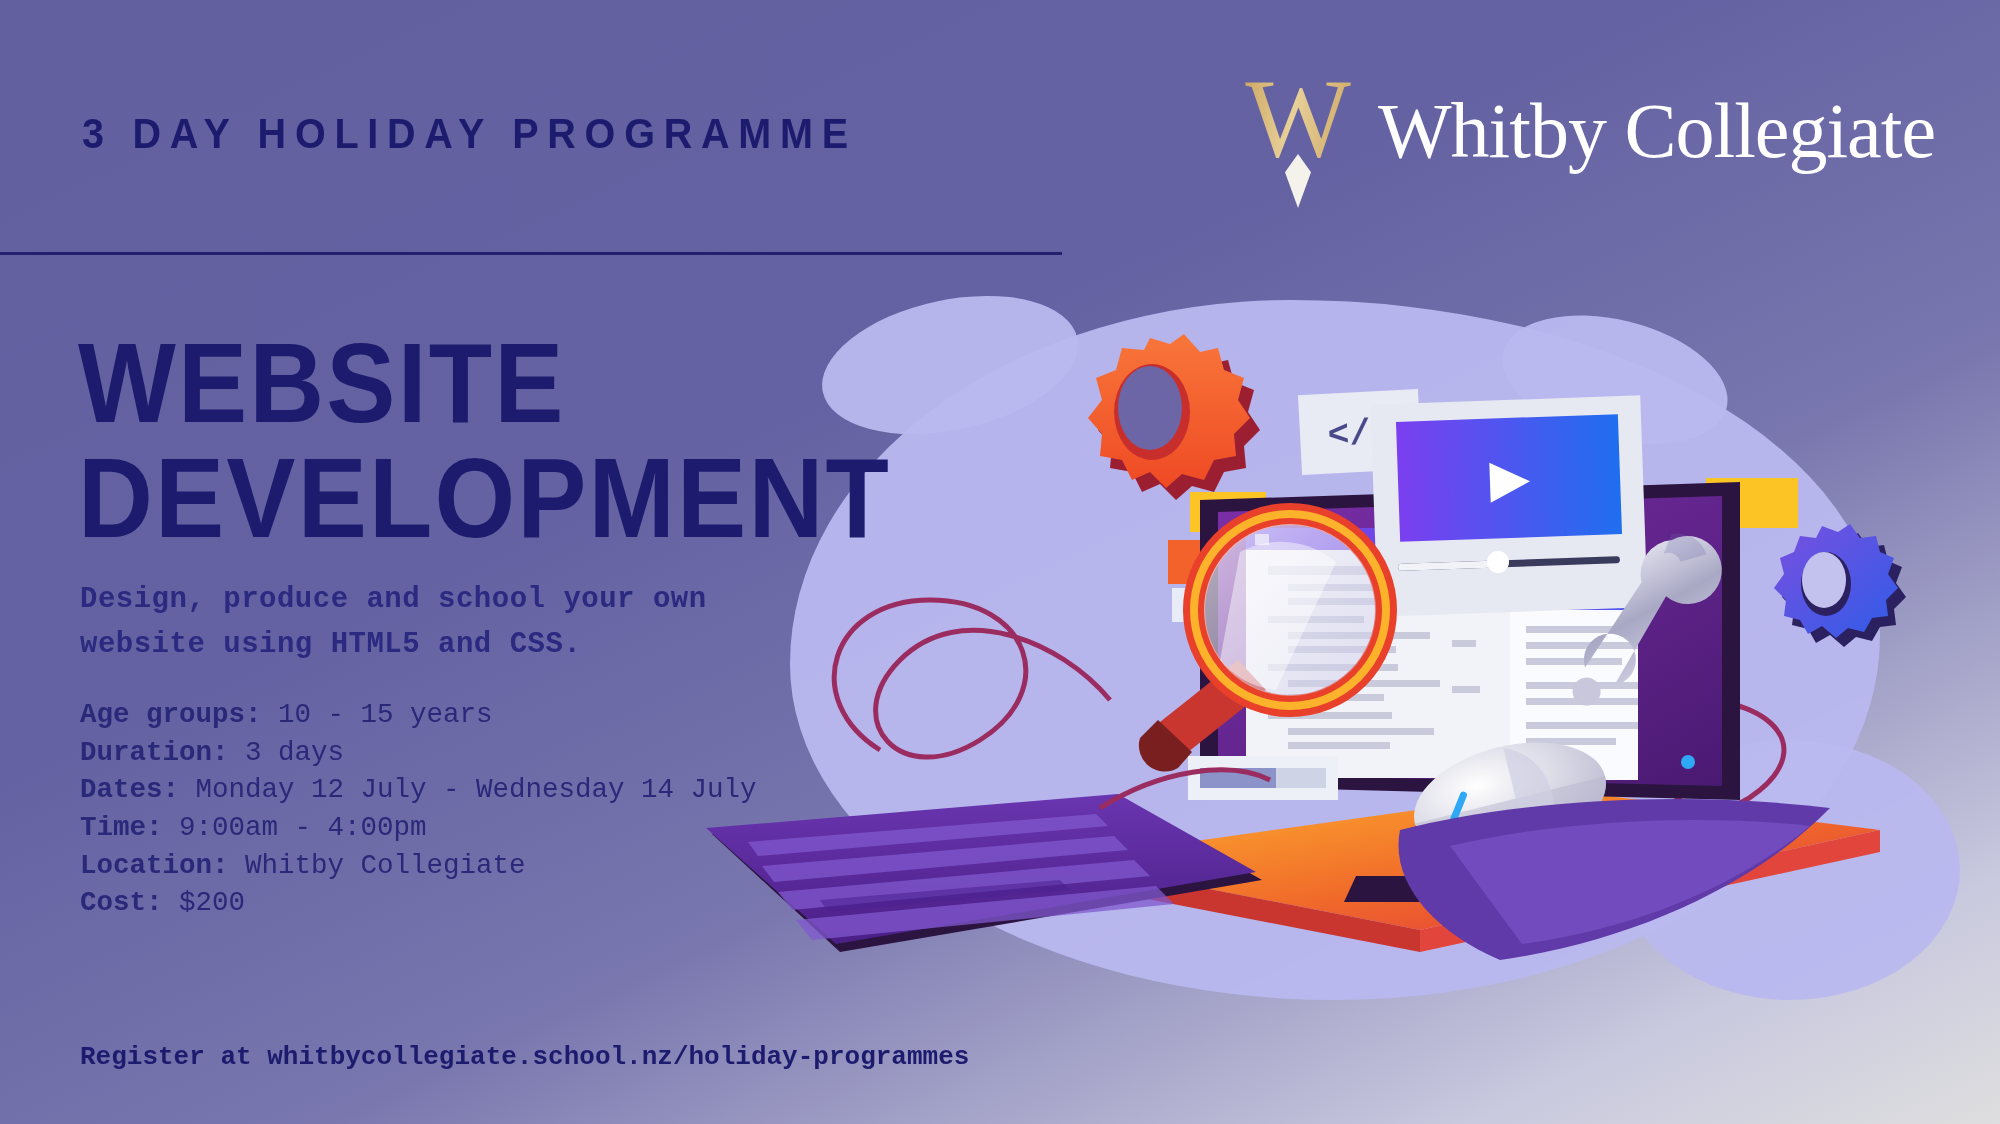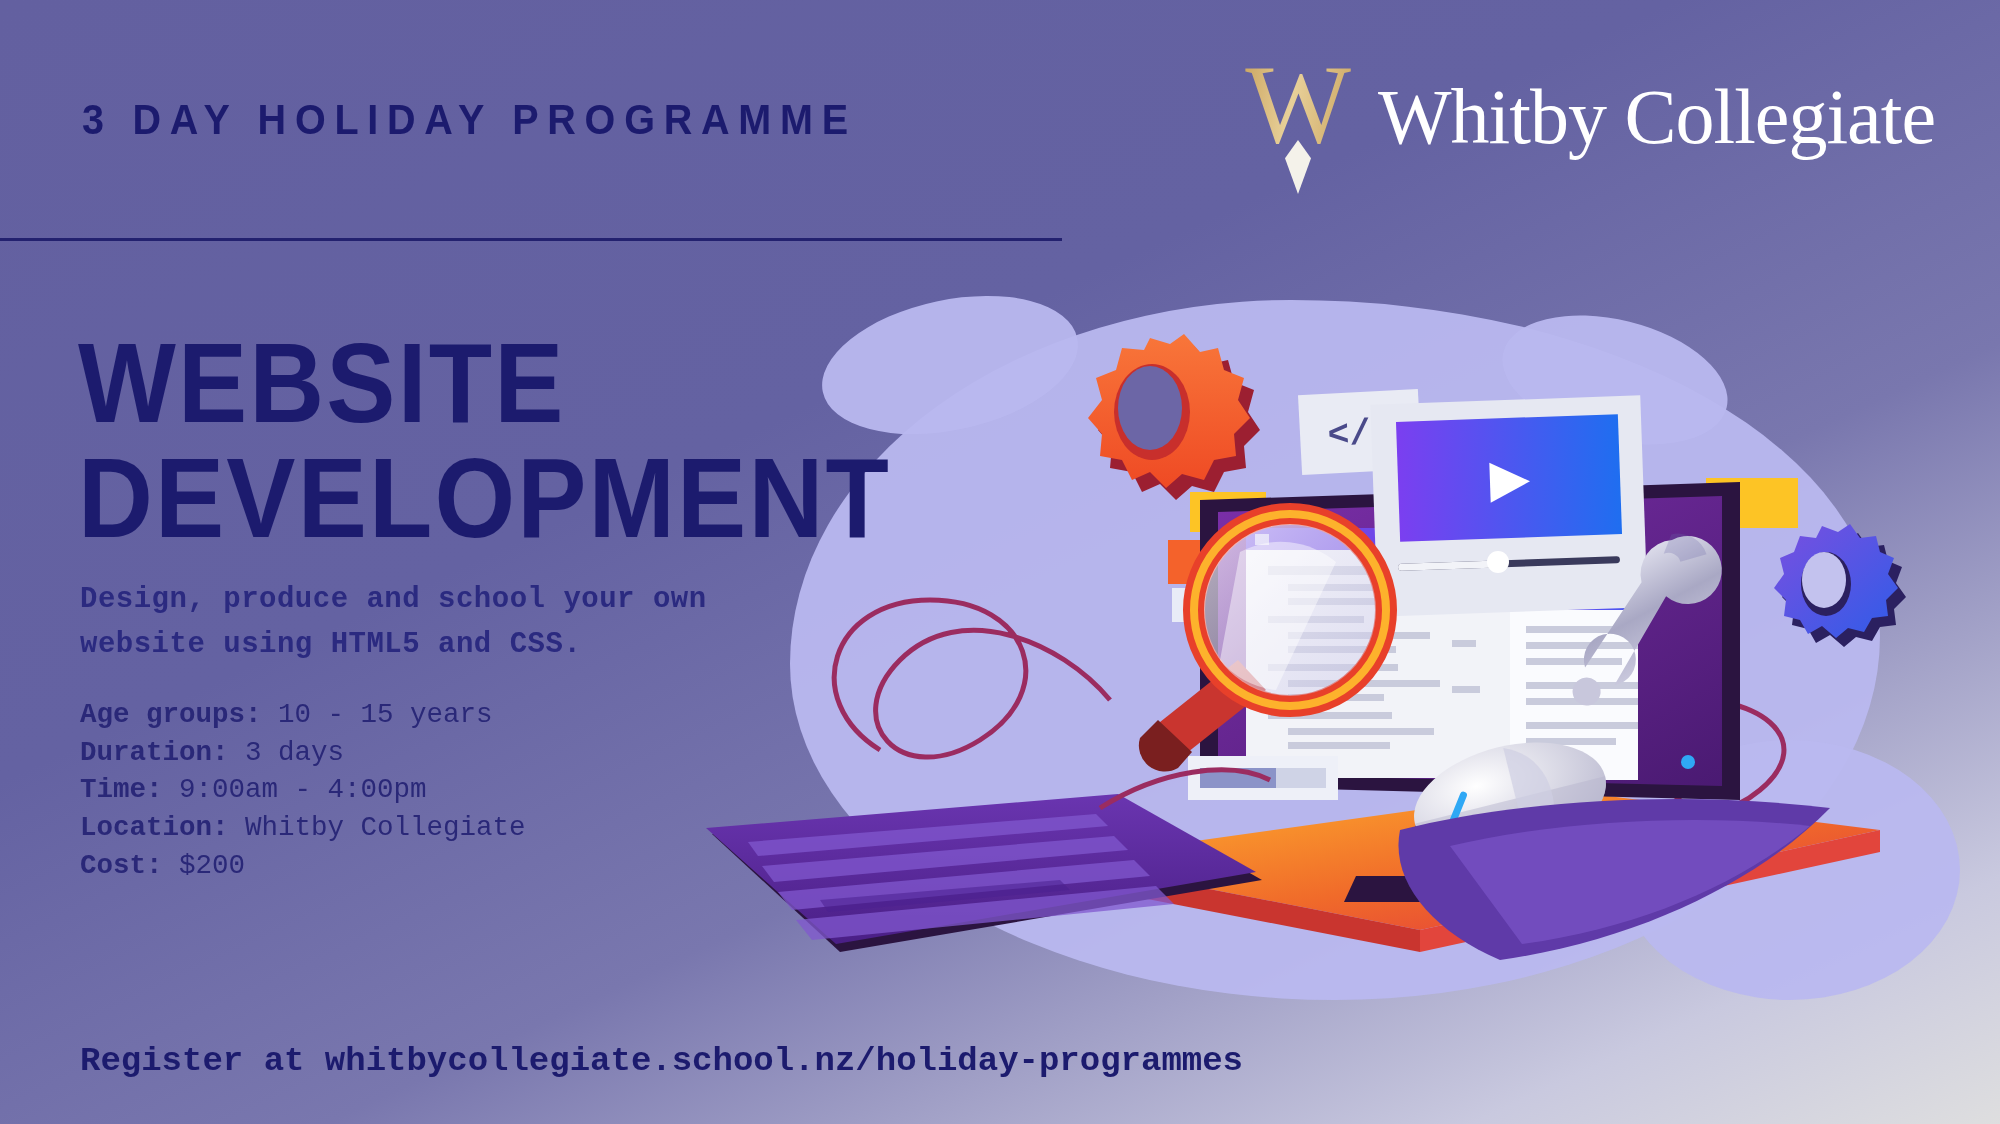--- a/index.html
+++ b/index.html
@@ -43,21 +43,21 @@
   }
   .blob-br {
     left: 1620px; top: 740px;
     width: 340px; height: 260px;
     border-radius: 50%;
   }
 
   
   .header {
     position: absolute;
-    left: 0; top: 0;
+    left: 0; top: 14px;
     width: 2000px; height: 240px;
   }
   .kicker {
     position: absolute;
     left: 82px; top: 95px;
     font-family: "Liberation Sans", sans-serif;
     font-size: 43px;
     font-weight: bold;
     letter-spacing: 9.5px;
     color: #1c1b6e;
@@ -160,21 +160,21 @@
     font-family: "Liberation Mono", monospace;
     font-size: 27.5px;
     color: #2a2878;
     white-space: nowrap;
   }
   .register {
     position: absolute;
     left: 80px; top: 1042px;
     font-family: "Liberation Mono", monospace;
     font-weight: bold;
-    font-size: 34px;
+    font-size: 26px;
     color: #1c1b6e;
     white-space: nowrap;
   }
 
   
   .illus { position: absolute; left: 0; top: 0; width: 2000px; height: 1124px; }
 </style>
 </head>
 <body>
 
@@ -415,20 +415,23 @@
 website using HTML5 and CSS.</div>
 
   <div class="details">
     <div class="row">
       <span class="lbl">Age groups:</span><span class="val"> 10 - 15 years</span>
     </div>
     <div class="row">
       <span class="lbl">Duration:</span><span class="val"> 3 days</span>
     </div>
     <div class="row">
+      <span class="lbl">Dates:</span><span class="val"> Monday 12 July - Wednesday 14 July</span>
+    </div>
+    <div class="row">
       <span class="lbl">Time:</span><span class="val"> 9:00am - 4:00pm</span>
     </div>
     <div class="row">
       <span class="lbl">Location:</span><span class="val"> Whitby Collegiate</span>
     </div>
     <div class="row">
       <span class="lbl">Cost:</span><span class="val"> $200</span>
     </div>
   </div>
 

